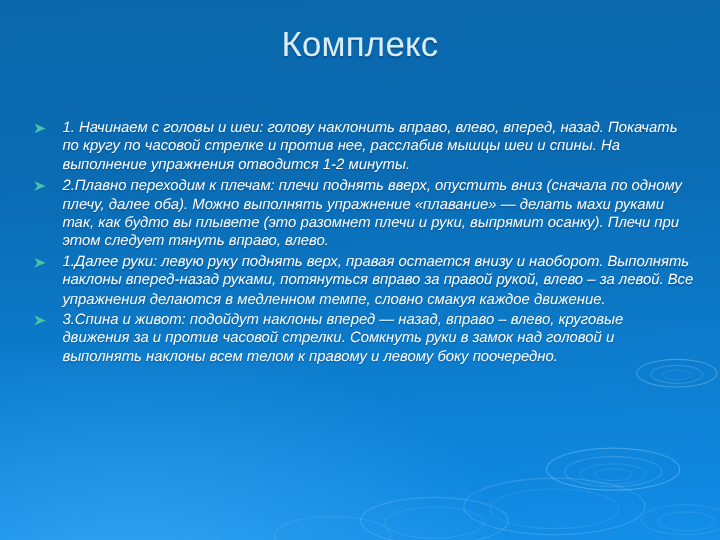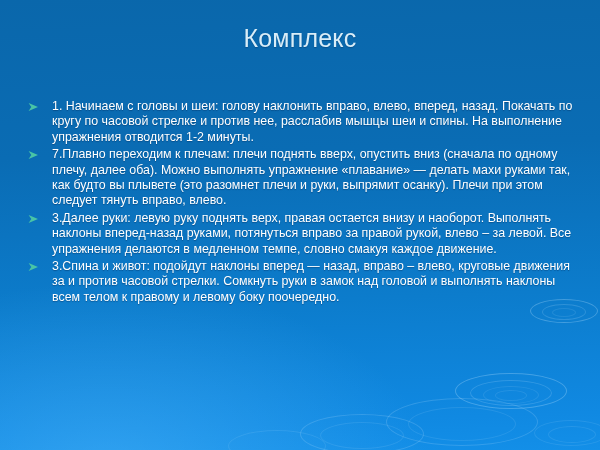--- a/index.html
+++ b/index.html
@@ -40,21 +40,21 @@
   .ripple.faint { border-color: rgba(180,222,255,0.13); }
 
   
   #title {
     position: absolute;
     left: 0;
     top: 24px;
     width: 600px;
     text-align: center;
     color: #d9edf8;
-    font-size: 25px;
+    font-size: 29px;
     line-height: 29px;
     letter-spacing: 0.2px;
     text-shadow: 0 1px 1px rgba(0,40,80,0.35);
   }
   #title .tline { display: block; }
 
   
   #bullets {
     position: absolute;
     left: 28px;
@@ -75,20 +75,21 @@
   }
   .bullet-marker svg { display: block; }
   .bullet-text {
     flex: 1 1 auto;
     color: #ffffff;
     font-size: 12.4px;
     line-height: 15.4px;
     text-align: left;
     text-shadow: 0 1px 1px rgba(0,45,90,0.45);
     padding-right: 6px;
+    font-style: italic;
   }
 </style>
 </head>
 <body>
 
 <div id="slide">
 
   <div class="ripples">
     <div class="ripple" style="left:455px; top:373px; width:110px; height:34px;"></div>
     <div class="ripple soft" style="left:470px; top:380px; width:80px;  height:24px;"></div>
@@ -125,30 +126,30 @@
       </span>
       <span class="bullet-text">1. Начинаем с головы и шеи:  голову наклонить вправо, влево, вперед, назад. Покачать по кругу по часовой стрелке и против нее, расслабив мышцы шеи и спины. На выполнение упражнения отводится 1-2 минуты.</span>
     </div>
 
     <div class="bullet-row">
       <span class="bullet-marker">
         <svg width="11" height="10" viewBox="0 0 11 10" aria-hidden="true">
           <path d="M0.6 1.0 L10 5.0 L0.6 9.0 L3.3 5.0 Z" fill="#49c4a6"></path>
         </svg>
       </span>
-      <span class="bullet-text">7.Плавно переходим к плечам: плечи поднять вверх, опустить вниз (сначала по одному плечу, далее оба). Можно выполнять упражнение «плавание» — делать махи руками так, как будто вы плывете (это разомнет плечи и руки, выпрямит осанку). Плечи при этом следует тянуть вправо, влево.</span>
+      <span class="bullet-text">2.Плавно переходим к плечам: плечи поднять вверх, опустить вниз (сначала по одному плечу, далее оба). Можно выполнять упражнение «плавание» — делать махи руками так, как будто вы плывете (это разомнет плечи и руки, выпрямит осанку). Плечи при этом следует тянуть вправо, влево.</span>
     </div>
 
     <div class="bullet-row">
       <span class="bullet-marker">
         <svg width="11" height="10" viewBox="0 0 11 10" aria-hidden="true">
           <path d="M0.6 1.0 L10 5.0 L0.6 9.0 L3.3 5.0 Z" fill="#49c4a6"></path>
         </svg>
       </span>
-      <span class="bullet-text">3.Далее руки: левую руку поднять верх, правая остается внизу и наоборот. Выполнять наклоны вперед-назад руками, потянуться вправо за правой рукой, влево – за левой. Все упражнения делаются в медленном темпе, словно смакуя каждое движение.</span>
+      <span class="bullet-text">1.Далее руки: левую руку поднять верх, правая остается внизу и наоборот. Выполнять наклоны вперед-назад руками, потянуться вправо за правой рукой, влево – за левой. Все упражнения делаются в медленном темпе, словно смакуя каждое движение.</span>
     </div>
 
     <div class="bullet-row">
       <span class="bullet-marker">
         <svg width="11" height="10" viewBox="0 0 11 10" aria-hidden="true">
           <path d="M0.6 1.0 L10 5.0 L0.6 9.0 L3.3 5.0 Z" fill="#49c4a6"></path>
         </svg>
       </span>
       <span class="bullet-text">3.Спина и живот: подойдут наклоны вперед — назад, вправо – влево, круговые движения за и против часовой стрелки. Сомкнуть руки в замок над головой и выполнять наклоны всем телом к правому и левому боку поочередно.</span>
     </div>

